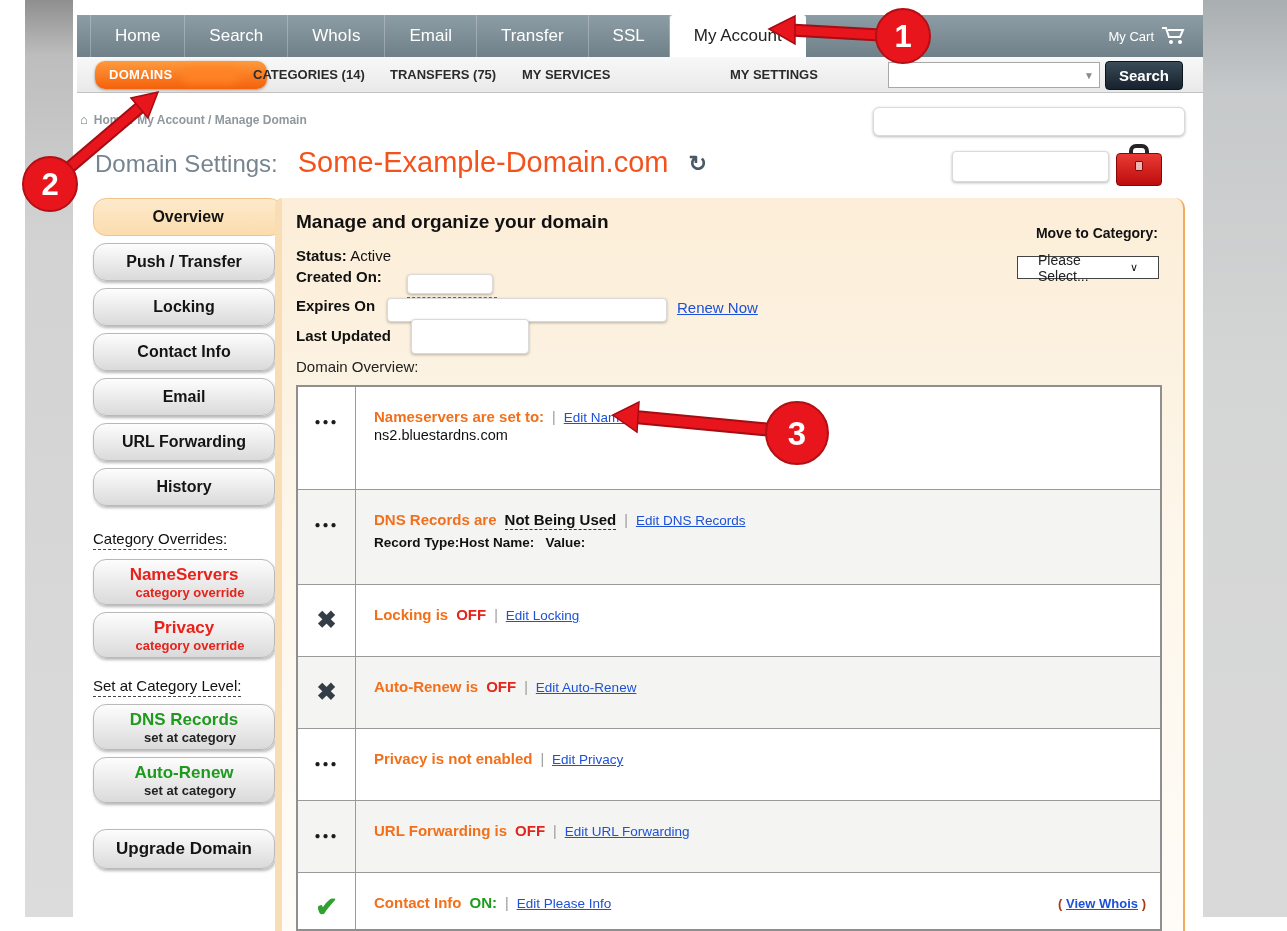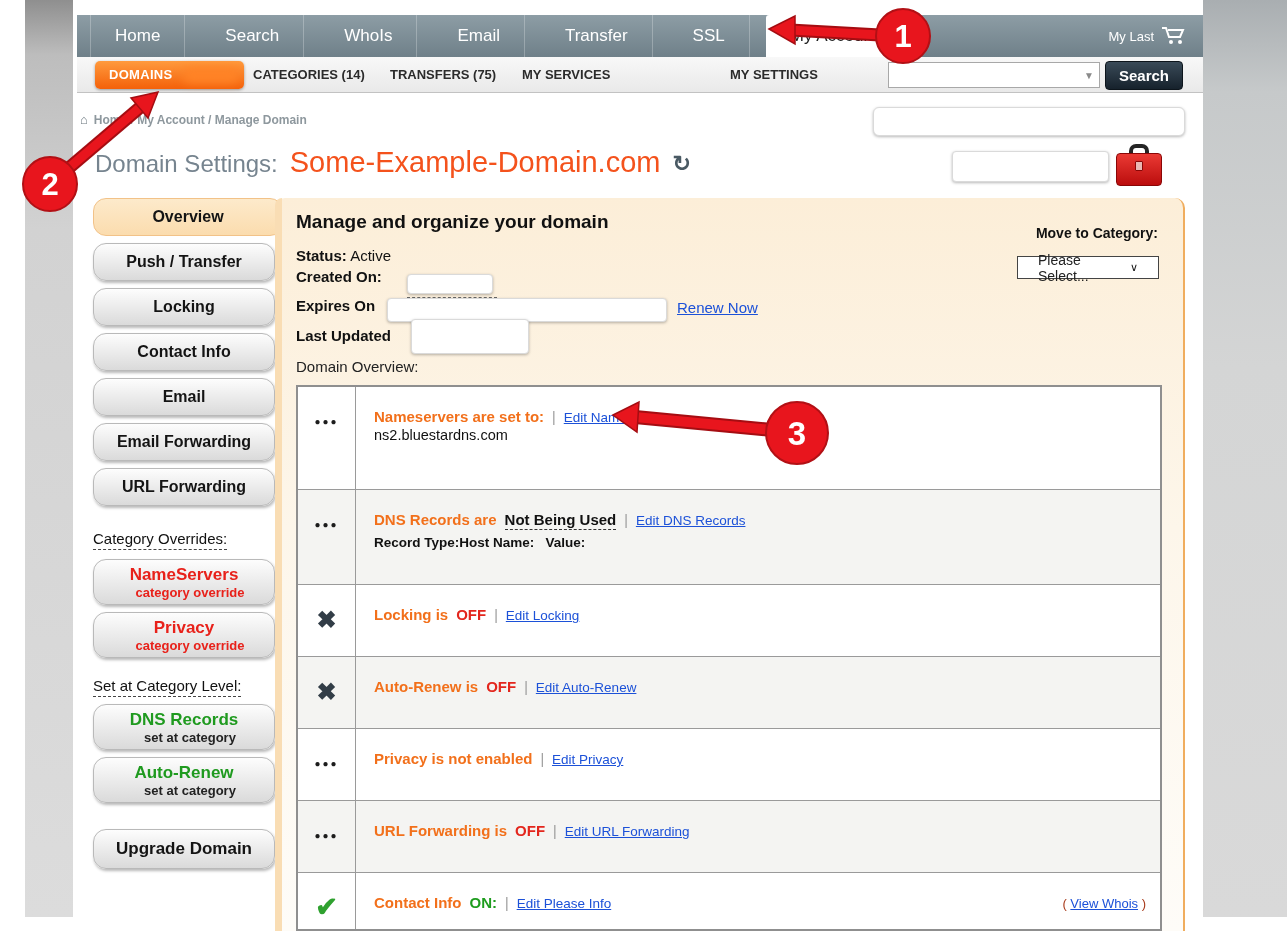--- a/index.html
+++ b/index.html
@@ -8,32 +8,32 @@
   .edge-strip { position:absolute; top:0; height:917px; z-index:0; }
   .edge-left  { left:25px; width:48px;
                 background:linear-gradient(180deg,#8f8f8f 0%,#bdbdbd 6%,#d2d2d2 25%,#dcdcdc 100%); }
   .edge-right { left:1203px; width:84px;
                 background:linear-gradient(180deg,#a9aeb1 0%,#c6c9ca 10%,#d4d5d5 40%,#d9d9d9 100%); }
 
   .page { position:absolute; left:75px; top:0; width:1128px; height:931px; background:#fff; z-index:1; }
 
   
   .topnav { position:absolute; left:2px; top:15px; width:1126px; height:42px;
-            background:linear-gradient(180deg,#8d9da5,#6f8089); display:flex; align-items:stretch;gap:16px; }
+            background:linear-gradient(180deg,#8d9da5,#6f8089); display:flex; align-items:stretch; }
   .topnav .tab { color:#fff; font-size:17px; line-height:42px; padding:0 24px;
                  border-right:1px solid rgba(255,255,255,.25); cursor:pointer; }
   .topnav .tab:first-child { margin-left:13px; border-left:1px solid rgba(255,255,255,.25); }
   .topnav .tab.active { background:#fff; color:#222; border-radius:3px 3px 0 0; border-right:none; }
   .cart { position:absolute; right:16px; top:0; height:42px; display:flex; align-items:center; gap:7px;
           color:#fff; font-size:13px; cursor:pointer; }
 
   
   .subnav { position:absolute; left:2px; top:57px; width:1126px; height:36px;
             background:linear-gradient(180deg,#f8f8f8,#e9e9e9); border-bottom:1px solid #c2c2c2; }
-  .domains-btn { position:absolute; left:18px; top:4px; width:149px; height:28px; border-radius:5px;
+  .domains-btn { position:absolute; left:18px; top:4px; width:172px; height:28px; border-radius:10px;
                  background:linear-gradient(180deg,#ff9a3d,#f4610a); box-shadow:0 1px 3px rgba(0,0,0,.35);
                  color:#fff; font-weight:bold; font-size:13px; line-height:28px; padding-left:14px;
                  letter-spacing:.3px; cursor:pointer; display:flex; align-items:center; }
   .domains-blur { display:inline-block; width:56px; height:15px; margin-left:10px; margin-top:1px;
                   background:#ff8326; filter:blur(5px); border-radius:7px; }
   .subnav .item { position:absolute; top:0; height:35px; line-height:35px; font-size:13px;
                   font-weight:bold; color:#2b2b2b; cursor:pointer; }
   .sn-categories { left:176px; } .sn-transfers { left:313px; }
   .sn-services { left:445px; } .sn-settings { left:653px; }
   .search-combo { position:absolute; left:811px; top:5px; width:212px; height:26px; background:#fff;
@@ -41,21 +41,21 @@
   .search-combo input { flex:1; border:none; outline:none; height:100%; padding:0 6px; font-size:13px; }
   .combo-arrow { width:20px; color:#8a8a8a; font-size:10px; text-align:center; cursor:pointer; }
   .search-btn { position:absolute; left:1028px; top:4px; width:78px; height:29px; border-radius:4px;
                 background:linear-gradient(180deg,#3a4a58,#16222c); border:1px solid #0d151c;
                 color:#fff; font-weight:bold; font-size:15px; text-align:center; line-height:27px; cursor:pointer; }
 
   
   .breadcrumb { position:absolute; left:5px; top:112px; font-size:12px; font-weight:bold; color:#8e989e;
                 display:flex; align-items:center; gap:6px; }
   .bc-home-icon { font-size:13px; color:#6d7a81; }
-  .title-row { position:absolute; left:20px; top:146px; display:flex; align-items:baseline; gap:12px; }
+  .title-row { position:absolute; left:20px; top:146px; display:flex; align-items:baseline; gap:20px; }
   .title-prefix { font-size:24px; color:#76848f; }
   .title-domain { font-size:29px; color:#f4521c; }
   .refresh-ic { font-size:22px; color:#4a5a64; font-weight:bold; position:relative; top:-1px; cursor:pointer; }
 
   .redact { position:absolute; background:#fff; border:1px solid #dadada; border-radius:4px;
             box-shadow:0 1px 3px rgba(0,0,0,.28); }
   .redact-top { left:798px; top:107px; width:312px; height:29px; border-radius:6px; }
   .redact-mid { left:877px; top:151px; width:157px; height:31px; }
 
   .toolbox { position:absolute; left:1041px; top:144px; width:46px; height:44px; cursor:pointer; }
@@ -123,21 +123,21 @@
   .status-on { color:#1e9c1e; font-weight:bold; }
   .status-dashed { color:#111; font-weight:bold; border-bottom:1px dashed #333; padding-bottom:1px; }
   .pipe { color:#999; font-size:14px; }
   .head-line a.lnk { font-size:13.5px; }
   .ns-line { font-size:14.5px; color:#111; margin-top:6px; line-height:1.45; }
   .detail-line { font-size:13.5px; font-weight:bold; color:#111; margin-top:5px; white-space:pre-wrap; }
   .dots-ic { font-size:10px; letter-spacing:2px; color:#1c1c1c; line-height:10px; margin-top:4px; }
   .cross-ic { font-size:24px; color:#323d47; font-weight:bold; line-height:22px; margin-top:-2px; }
   .check-ic { font-size:27px; color:#2fa12f; font-weight:bold; line-height:24px; margin-top:-4px; }
   .r1 { height:102px; } .r2 { height:95px; } .r3,.r4,.r5,.r6 { height:72px; } .r7 { height:63px; }
-  .whois { position:absolute; right:14px; top:23px; font-size:13px; color:#a83a1a; }
+  .whois { position:absolute; right:14px; top:23px; font-size:13px; color:#a83a1a;font-weight:bold; }
   .whois a.lnk { font-size:13px; }
 
   .overlay { position:absolute; left:0; top:0; width:1287px; height:931px; z-index:50; pointer-events:none; }
 </style>
 </head>
 <body>
 
 <div class="edge-strip edge-left"></div>
 <div class="edge-strip edge-right"></div>
 
@@ -145,21 +145,21 @@
 
   <div class="topnav">
     <div class="tab">Home</div>
     <div class="tab">Search</div>
     <div class="tab">WhoIs</div>
     <div class="tab">Email</div>
     <div class="tab">Transfer</div>
     <div class="tab">SSL</div>
     <div class="tab active">My Account</div>
     <div class="cart">
-      <span>My Last</span>
+      <span>My Cart</span>
       <span>
         <svg width="26" height="20" viewBox="0 0 26 20">
           <path d="M1 3 h4 l3 9 h11 l3 -7 h-15" fill="none" stroke="#fff" stroke-width="2"></path>
           <circle cx="10" cy="17" r="2" fill="#fff"></circle>
             <circle cx="19" cy="17" r="2" fill="#fff"></circle>
         </svg>
       </span>
     </div>
   </div>
 
@@ -196,22 +196,22 @@
     <div class="box"></div>
     <div class="clasp"></div>
   </div>
 
   <div class="sidebar">
     <div class="side-btn active">Overview</div>
     <div class="side-btn">Push / Transfer</div>
     <div class="side-btn">Locking</div>
     <div class="side-btn">Contact Info</div>
     <div class="side-btn">Email</div>
-    <div class="side-btn">Email Forwarding</div>
     <div class="side-btn">URL Forwarding</div>
+    <div class="side-btn">History</div>
     <div><span class="side-label">Category Overrides:</span></div>
     <div class="side-btn two-line red-t">
       <div class="t1">NameServers</div>
       <div class="t2">category override</div>
     </div>
     <div class="side-btn two-line red-t">
       <div class="t1">Privacy</div>
       <div class="t2">category override</div>
     </div>
     <div><span class="side-label side-label2">Set at Category Level:</span></div>

